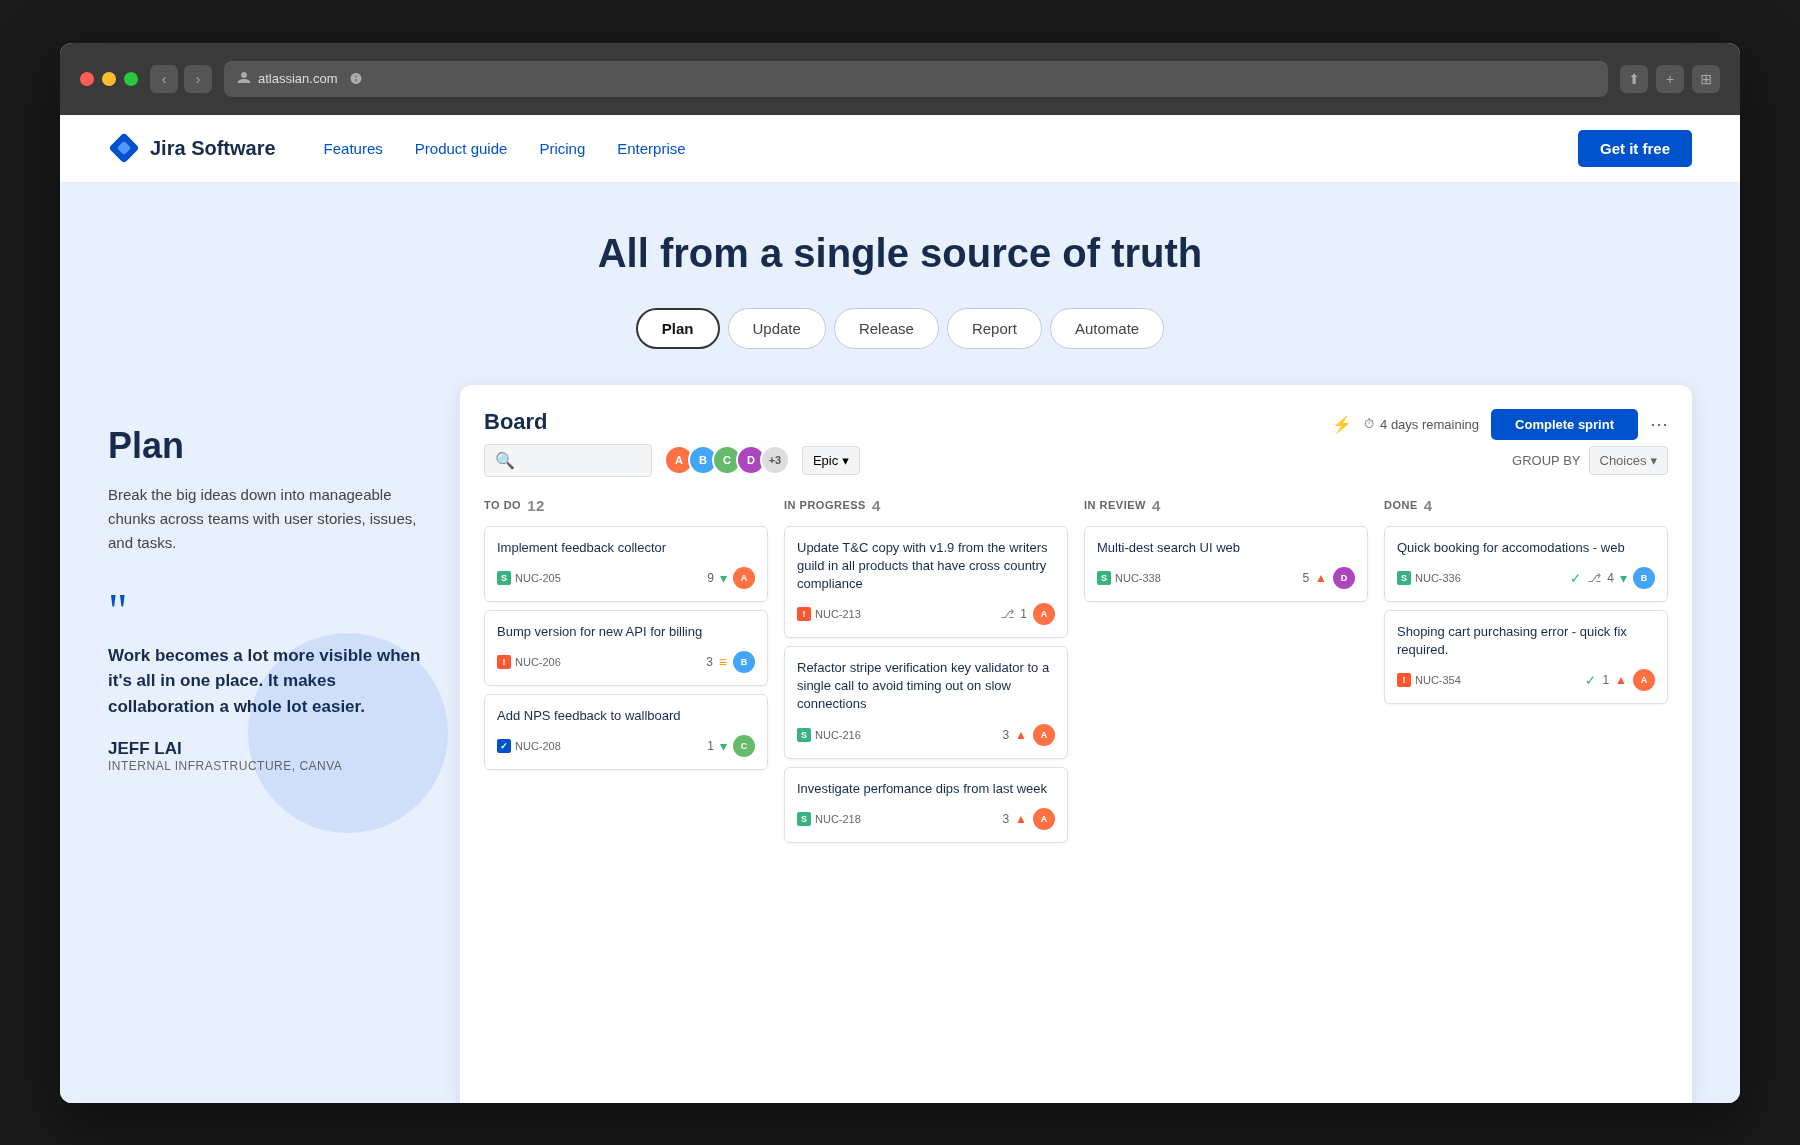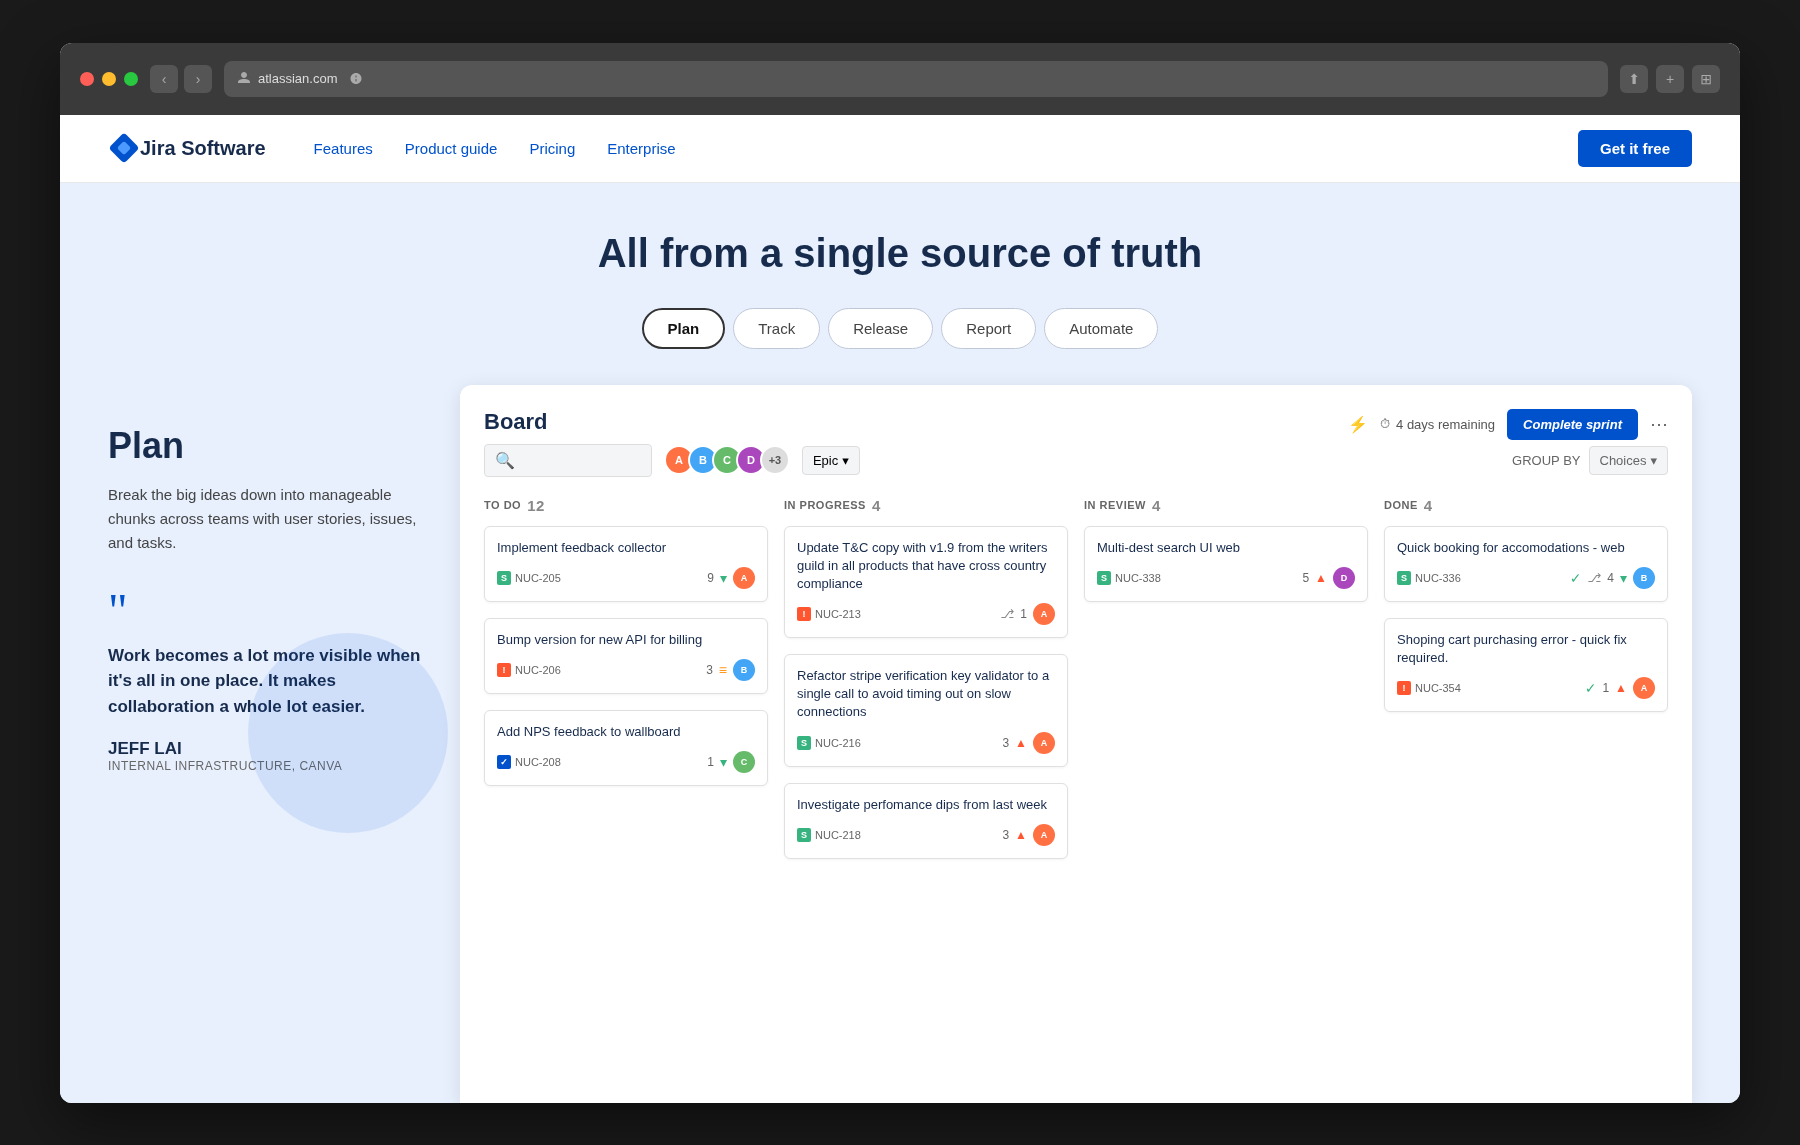--- a/index.html
+++ b/index.html
@@ -18,21 +18,21 @@
     .nav-buttons { display: flex; gap: 6px; }
     .address-bar { flex: 1; background: #555; border-radius: 8px; height: 36px; display: flex; align-items: center; padding: 0 14px; gap: 8px; color: #ddd; font-size: 13px; }
     .address-bar svg { flex-shrink: 0; }
     .browser-actions { display: flex; gap: 8px; }
 
     
     .page-content { flex: 1; overflow: hidden; display: flex; flex-direction: column; }
 
     
     .navbar { background: #fff; height: 68px; display: flex; align-items: center; padding: 0 48px; border-bottom: 1px solid #e8e8e8; flex-shrink: 0; }
-    .logo { display: flex; align-items: center; margin-right: 48px; }
+    .logo { display: flex; align-items: center; gap: 10px; margin-right: 48px; }
     .logo-text { font-size: 20px; font-weight: 600; color: #172B4D; }
     .nav-links { display: flex; gap: 32px; align-items: center; }
     .nav-link { color: #0052CC; font-size: 15px; text-decoration: none; cursor: pointer; }
     .nav-cta { margin-left: auto; background: #0052CC; color: #fff; border: none; padding: 10px 22px; border-radius: 5px; font-size: 15px; font-weight: 600; cursor: pointer; }
 
     
     .hero { background: #E8F0FE; flex: 1; display: flex; flex-direction: column; align-items: center; padding: 48px 48px 0; overflow: hidden; }
     .hero-title { font-size: 40px; font-weight: 700; color: #172B4D; margin-bottom: 32px; text-align: center; }
     .tab-group { display: flex; gap: 8px; margin-bottom: 36px; }
     .tab-pill { padding: 10px 24px; border-radius: 24px; border: 1px solid #c0c8d8; background: #fff; font-size: 15px; font-weight: 500; color: #444; cursor: pointer; }
@@ -51,40 +51,40 @@
     .quote-author { font-size: 17px; font-weight: 700; color: #172B4D; }
     .quote-role { font-size: 12px; color: #666; text-transform: uppercase; letter-spacing: 0.5px; }
     .circle-decoration { position: absolute; right: -20px; bottom: -60px; width: 200px; height: 200px; border-radius: 50%; background: rgba(0,82,204,0.1); }
 
     
     .board-panel { flex: 1; background: #fff; border-radius: 12px 12px 0 0; margin-left: 32px; padding: 24px; overflow: hidden; box-shadow: 0 4px 20px rgba(0,0,0,0.1); }
     .board-header { display: flex; align-items: flex-start; margin-bottom: 4px; gap: 12px; }
     .board-title { font-size: 22px; font-weight: 700; color: #172B4D; flex: 1; }
     .board-header-actions { display: flex; align-items: center; gap: 12px; margin-left: auto; }
     .time-remaining { display: flex; align-items: center; gap: 6px; font-size: 13px; color: #555; }
-    .complete-sprint-btn { background: #0052CC; color: #fff; border: none; padding: 8px 16px; border-radius: 5px; font-size: 13px; font-weight: 600; cursor: pointer; font-style: italic; }
+    .complete-sprint-btn { background: #0052CC; color: #fff; border: none; padding: 8px 24px; border-radius: 5px; font-size: 13px; font-weight: 600; cursor: pointer; }
     .more-btn { background: none; border: none; cursor: pointer; color: #555; font-size: 18px; }
 
     .board-toolbar { display: flex; align-items: center; margin-bottom: 20px; gap: 12px; }
     .search-box { display: flex; align-items: center; background: #f4f5f7; border: 1px solid #ddd; border-radius: 4px; padding: 6px 10px; gap: 6px; }
     .search-box input { background: none; border: none; outline: none; font-size: 13px; width: 120px; }
     .avatar-group { display: flex; }
     .avatar { width: 30px; height: 30px; border-radius: 50%; border: 2px solid #fff; margin-left: -6px; font-size: 11px; font-weight: 700; display: flex; align-items: center; justify-content: center; color: #fff; }
     .avatar:first-child { margin-left: 0; }
     .avatar-count { background: #ddd; color: #555; }
     .epic-btn { display: flex; align-items: center; gap: 4px; background: #f4f5f7; border: 1px solid #ddd; border-radius: 4px; padding: 6px 10px; font-size: 13px; cursor: pointer; }
     .group-by { margin-left: auto; display: flex; align-items: center; gap: 8px; font-size: 13px; color: #666; }
     .group-by-select { display: flex; align-items: center; gap: 4px; background: #f4f5f7; border: 1px solid #ddd; border-radius: 4px; padding: 6px 10px; font-size: 13px; cursor: pointer; }
 
     
     .kanban-board { display: flex; gap: 16px; }
     .kanban-col { flex: 1; min-width: 0; }
     .col-header { font-size: 11px; font-weight: 700; color: #666; text-transform: uppercase; letter-spacing: 0.5px; margin-bottom: 12px; display: flex; align-items: center; gap: 6px; }
     .col-count { font-size: 15px; color: #888; }
-    .card { background: #fff; border: 1px solid #e0e0e0; border-radius: 6px; padding: 12px; margin-bottom: 16px; box-shadow: 0 1px 3px rgba(0,0,0,0.05); }
+    .card { background: #fff; border: 1px solid #e0e0e0; border-radius: 6px; padding: 12px; margin-bottom: 8px; box-shadow: 0 1px 3px rgba(0,0,0,0.05); }
     .card-title { font-size: 13px; color: #172B4D; margin-bottom: 10px; line-height: 1.4; }
     .card-footer { display: flex; align-items: center; gap: 6px; }
     .card-id { display: flex; align-items: center; gap: 4px; font-size: 11px; color: #666; }
     .card-id-icon { width: 14px; height: 14px; border-radius: 2px; display: flex; align-items: center; justify-content: center; font-size: 9px; font-weight: 700; color: #fff; flex-shrink: 0; }
     .icon-story { background: #36B37E; }
     .icon-bug { background: #FF5630; }
     .icon-task { background: #0052CC; }
     .card-meta { margin-left: auto; display: flex; align-items: center; gap: 6px; }
     .card-count { font-size: 12px; color: #666; }
     .card-avatar { width: 22px; height: 22px; border-radius: 50%; font-size: 9px; font-weight: 700; display: flex; align-items: center; justify-content: center; color: #fff; }
@@ -136,21 +136,21 @@
         <a class="nav-link">Pricing</a>
         <a class="nav-link">Enterprise</a>
       </div>
       <button class="nav-cta">Get it free</button>
     </nav>
 
     <div class="hero">
       <h1 class="hero-title">All from a single source of truth</h1>
       <div class="tab-group">
         <button class="tab-pill active">Plan</button>
-        <button class="tab-pill">Track</button>
+        <button class="tab-pill">Update</button>
         <button class="tab-pill">Release</button>
         <button class="tab-pill">Report</button>
         <button class="tab-pill">Automate</button>
       </div>
 
       <div class="content-area">
 
         <div class="left-panel">
           <h2 class="panel-title">Plan</h2>
           <p class="panel-desc">Break the big ideas down into manageable chunks across teams with user stories, issues, and tasks.</p>

